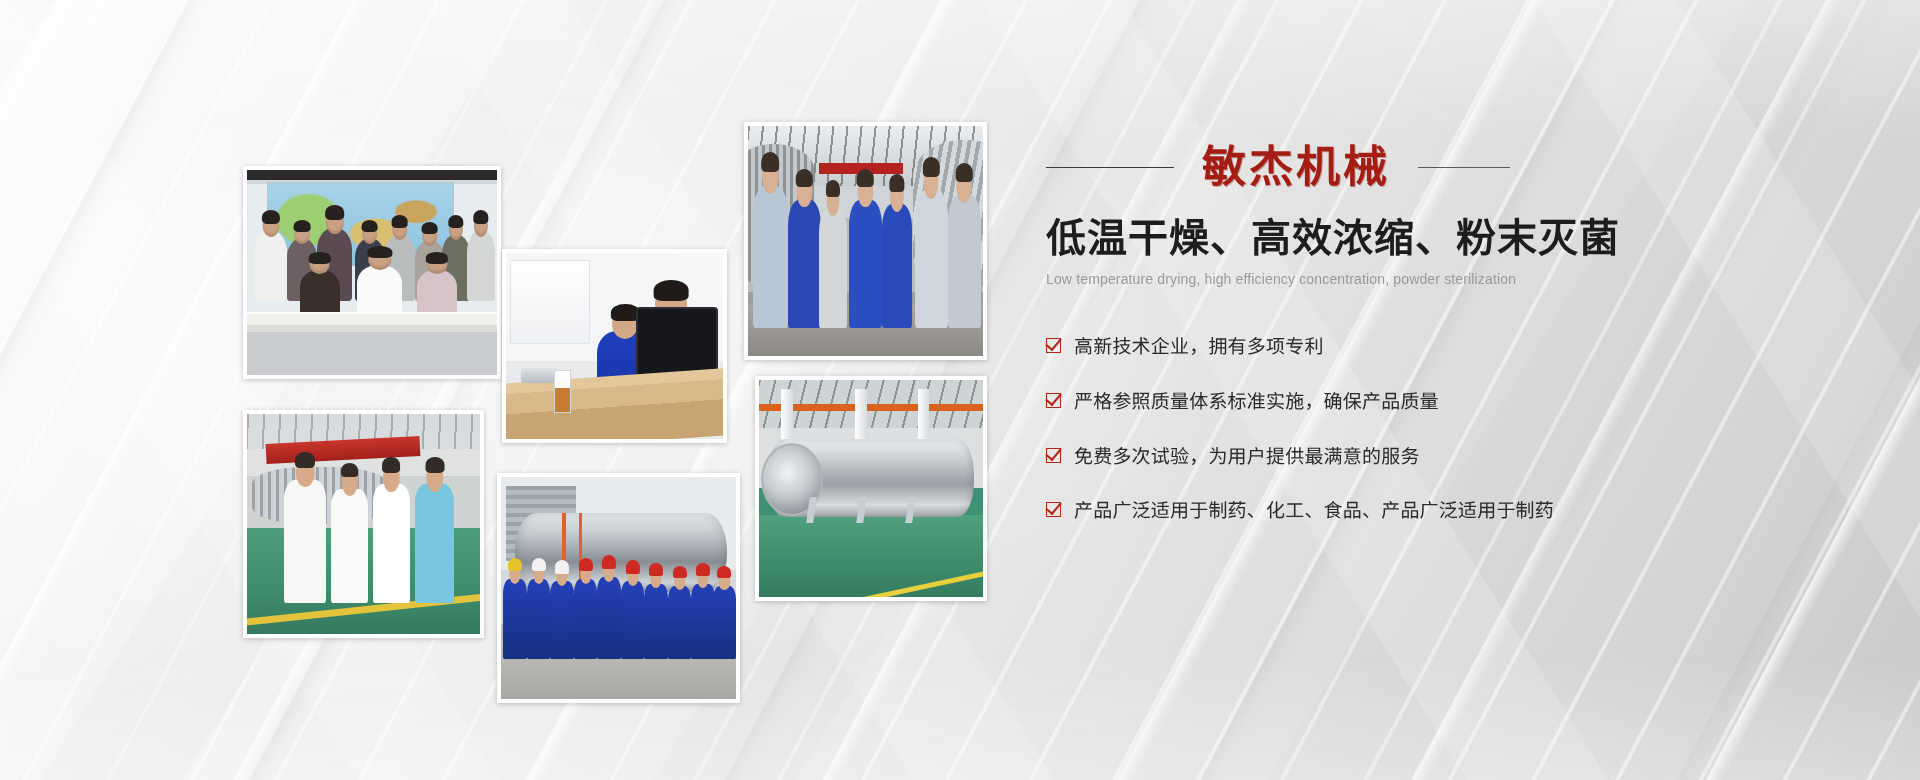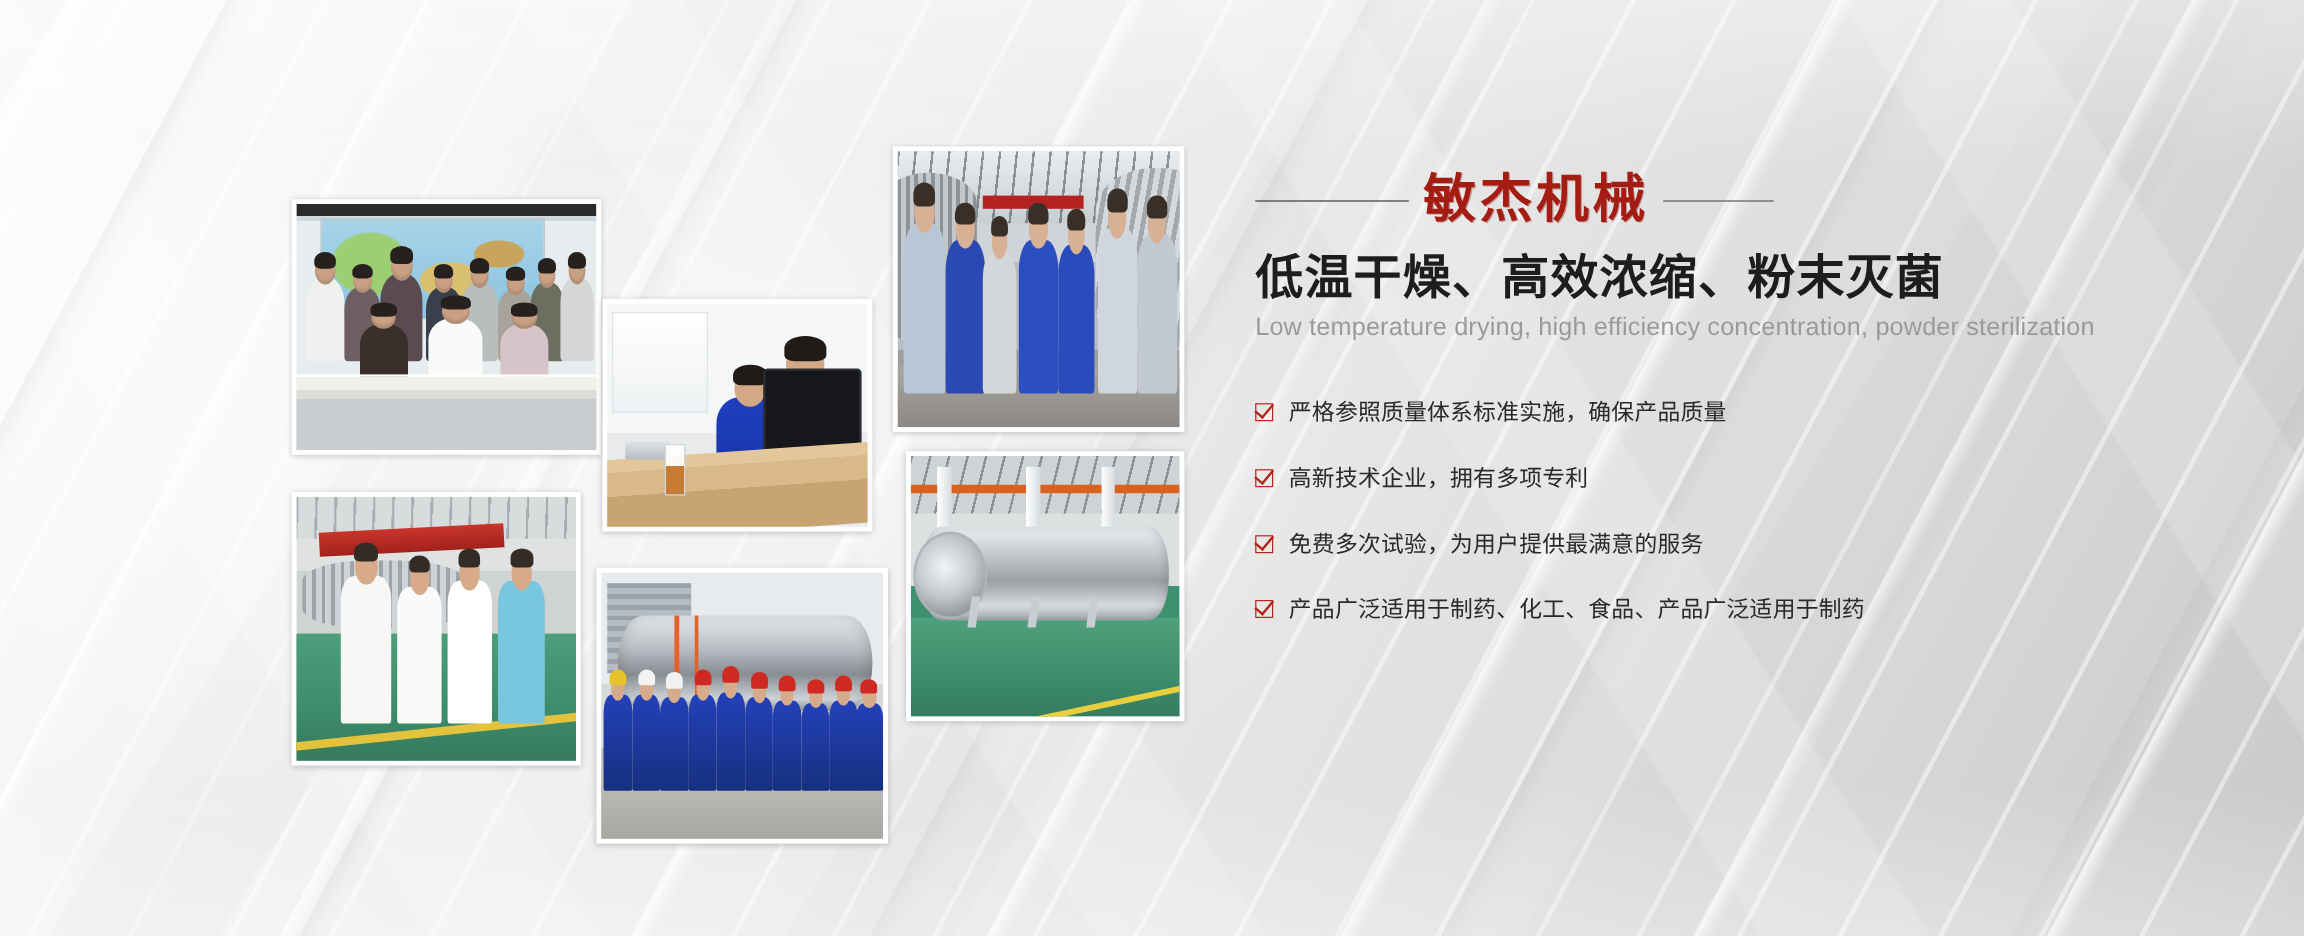--- a/index.html
+++ b/index.html
@@ -366,21 +366,21 @@
     font-weight: bold;
     color: #9d9d9d;
     margin-left: 154px;
     margin-bottom: 2px;
     line-height: 1;
   }
 
   .brand-row {
     display: flex;
     align-items: center;
-    gap: 12px;
+    gap: 28px;
     margin-top: 4px;
   }
   .brand-rule {
     height: 1px;
     background: #3a3a3a;
     flex: 0 0 auto;
   }
   .brand-rule.left  { width: 128px; }
   .brand-rule.right { width: 92px; background: #5a5a5a; }
   .brand-cn {
@@ -388,32 +388,32 @@
     font-size: 44px;
     font-weight: bold;
     color: #a51c13;
     letter-spacing: 3px;
     line-height: 1.05;
     white-space: nowrap;
     text-shadow: 1px 1px 0 rgba(120,20,12,.35);
   }
 
   .headline {
-    margin-top: 20px;
-    font-family: Liberation Sans, sans-serif;
+    margin-top: 30px;
+    font-family: Liberation Mono, monospace;
     font-size: 40px;
     font-weight: bold;
     color: #1d1d1d;
     letter-spacing: 1px;
     line-height: 1.12;
     white-space: nowrap;
   }
   .subhead {
     margin-top: 6px;
-    font-size: 21px;
+    font-size: 14px;
     color: #9a9a9a;
     letter-spacing: .15px;
     white-space: nowrap;
   }
 
   .features {
     margin-top: 44px;
     list-style: none;
     padding: 0;
   }
@@ -596,28 +596,28 @@
     </div>
 
     <div class="headline">低温干燥、高效浓缩、粉末灭菌</div>
     <div class="subhead">Low temperature drying, high efficiency concentration, powder sterilization</div>
 
     <ul class="features">
 
       <li class="feature">
         <span class="check-icon"></span>
         <span class="feature-text">
-          <span class="ln">严格参照质量体系标准实施，确保产品质量</span>
+          <span class="ln">高新技术企业，拥有多项专利</span>
         </span>
       </li>
 
       <li class="feature">
         <span class="check-icon"></span>
         <span class="feature-text">
-          <span class="ln">高新技术企业，拥有多项专利</span>
+          <span class="ln">严格参照质量体系标准实施，确保产品质量</span>
         </span>
       </li>
 
       <li class="feature">
         <span class="check-icon"></span>
         <span class="feature-text">
           <span class="ln">免费多次试验，为用户提供最满意的服务</span>
         </span>
       </li>
 

